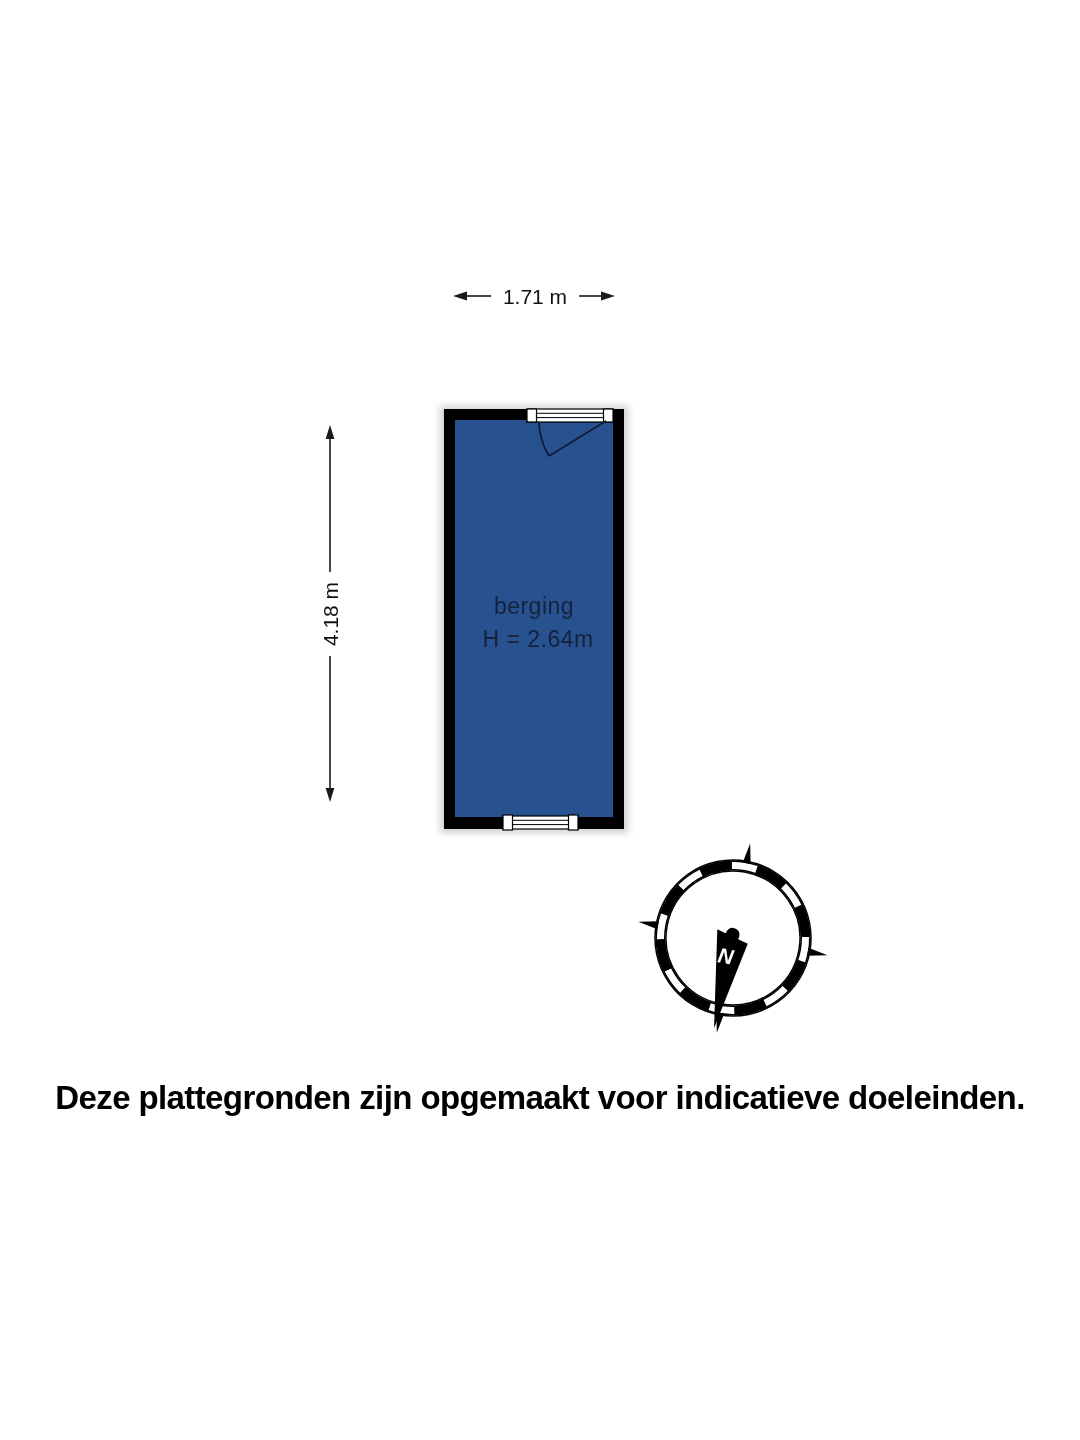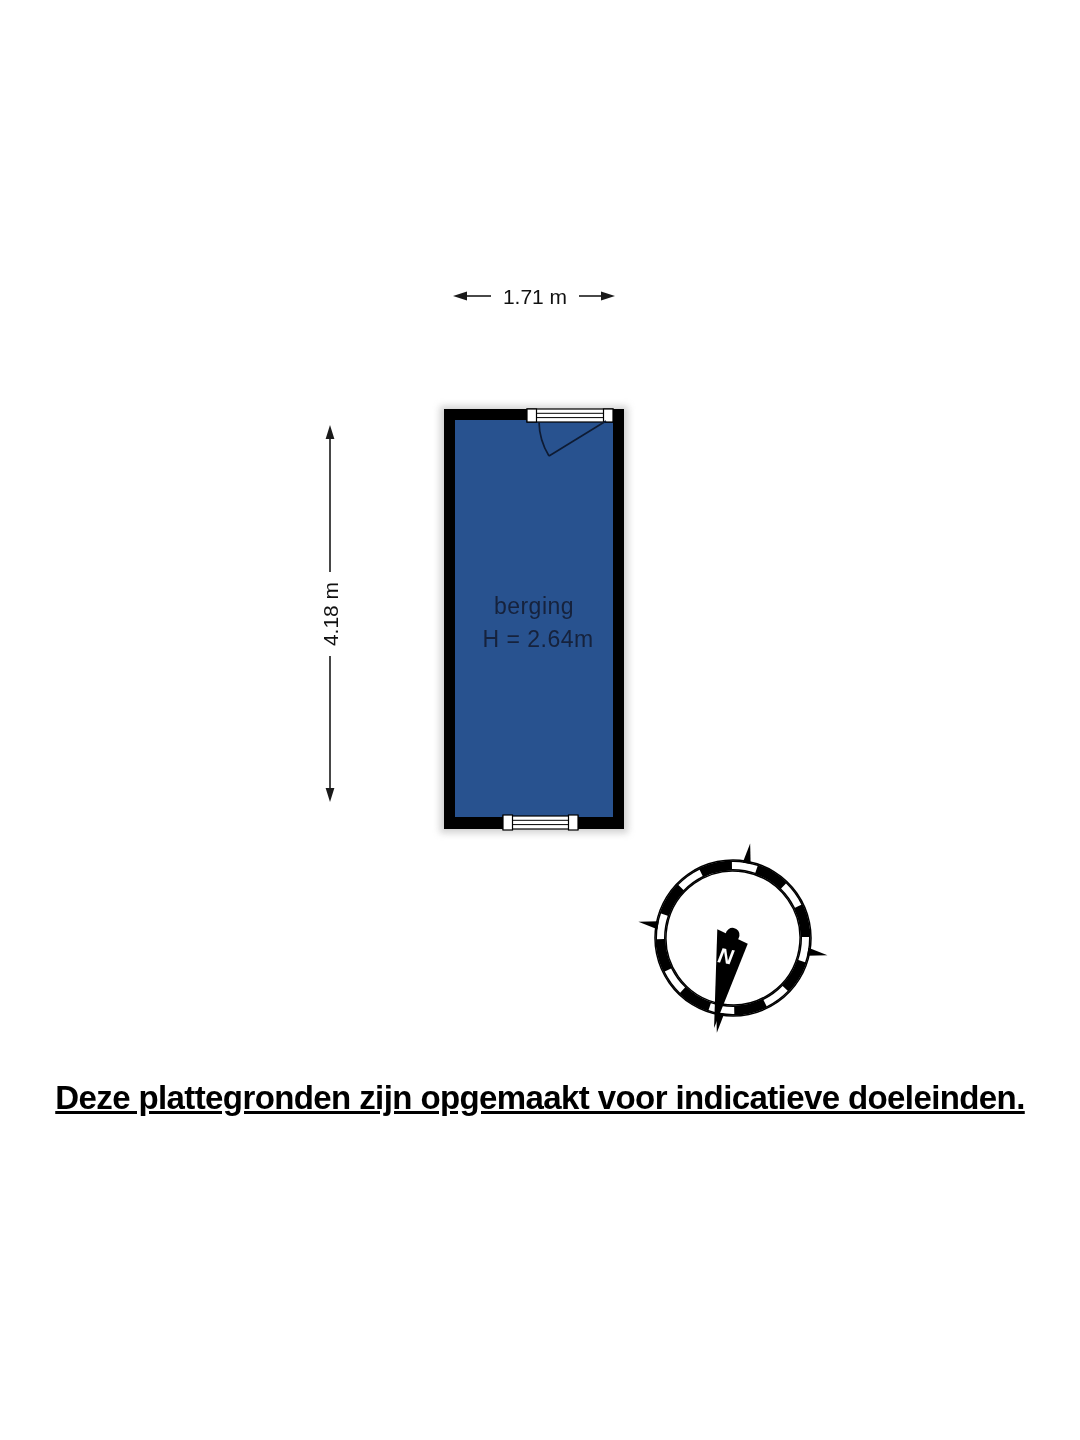--- a/index.html
+++ b/index.html
@@ -47,21 +47,20 @@
     top: 1078px;
     left: 0;
     width: 1080px;
     text-align: center;
     font-family: "Liberation Sans", sans-serif;
     font-weight: bold;
     font-size: 33px;
     letter-spacing: -0.6px;
     line-height: 1.24;
     color: #000000;
-    text-decoration: underline;
   }
 </style>
 </head>
 <body>
 
 <div class="canvas">
 
   <svg width="1080" height="1060" viewBox="0 0 1080 1060">
     <defs>
       <filter id="soft-shadow" x="-30%" y="-30%" width="160%" height="160%">

